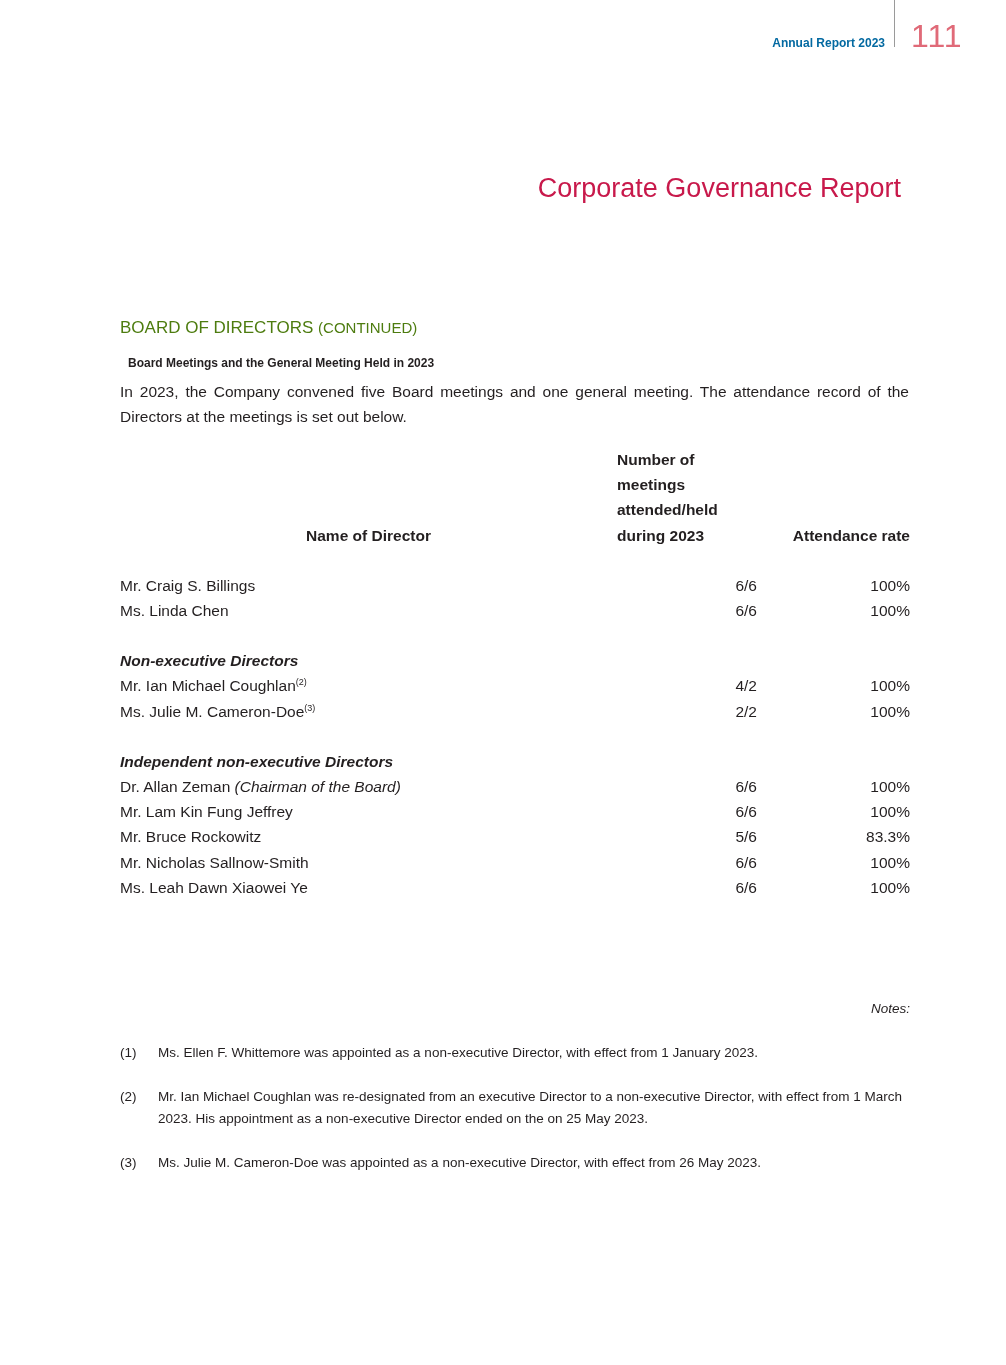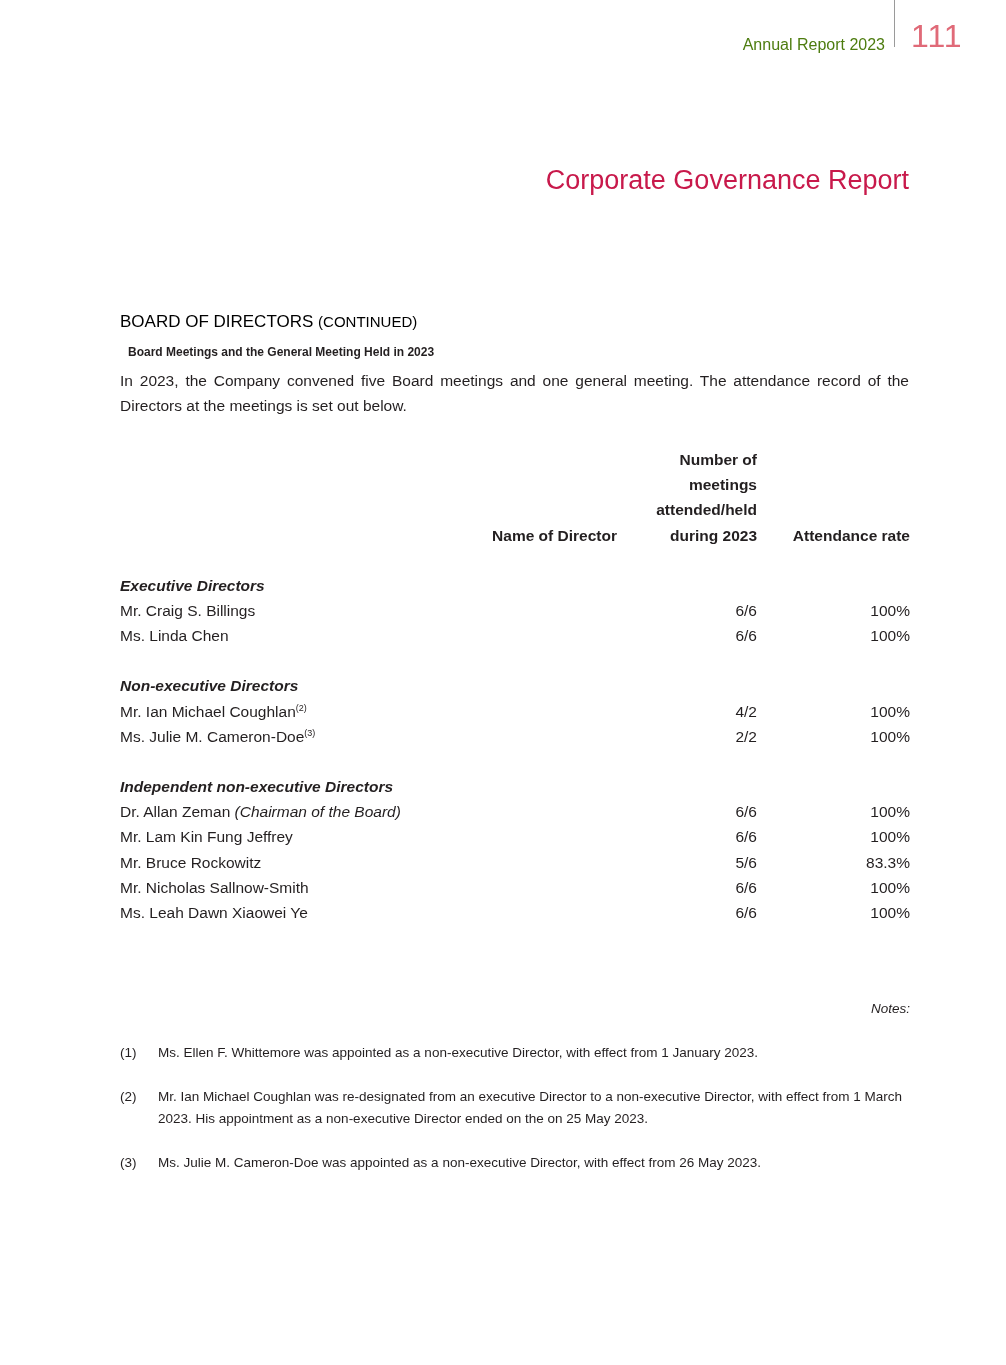--- a/index.html
+++ b/index.html
@@ -3,71 +3,71 @@
   <meta charset="utf-8">
   <style>
     html, body { margin: 0; padding: 0; background: #ffffff; }
     body {
       width: 1006px; height: 1365px; position: relative; overflow: hidden;
       font-family: "Liberation Sans", "DejaVu Sans", sans-serif;
       color: #231f20;
     }
     .hdr-label {
       position: absolute; right: 121px; top: 36px;
-      font-size: 16px; color: #4d7c0f; white-space: nowrap;
+      font-size: 12px; color: #0369a1; white-space: nowrap; font-weight: bold;
     }
     .hdr-rule {
       position: absolute; left: 894px; top: 0; width: 1px; height: 47px;
       background: #9a9a9a;
     }
     .hdr-page {
       position: absolute; left: 911px; top: 20px;
       font-size: 32px; color: #e06a78; letter-spacing: 1px; line-height: 1;
     }
     .page-title {
       position: absolute; right: 97px; top: 166px;
       font-size: 27px; color: #c8194b; white-space: nowrap; line-height: 1.1;
     }
     .content { position: absolute; left: 120px; top: 310px; width: 789px; }
-    .sec-head { font-size: 17px; color: #000000; line-height: 24px; margin: 0; }
+    .sec-head { font-size: 17px; color: #4d7c0f; line-height: 35px; margin: 0; }
     .sec-head .cont { font-size: 15px; }
     .sub-head { font-size: 12px; font-weight: bold; margin: 6px 0 0 8px; line-height: 24px; }
     .intro {
       font-size: 15.5px; line-height: 25px; margin: 4px 0 0 0;
       text-align: justify;
     }
     table.att {
       position: absolute; left: 120px; top: 447px; width: 790px;
       border-collapse: collapse; font-size: 15.5px;
     }
     table.att td, table.att th { padding: 0; line-height: 25.2px; vertical-align: bottom; }
     table.att th { font-weight: bold; }
-    th.c-name { text-align: right; }
-    th.c-num { text-align: right; width: 140px; }
+    th.c-name { text-align: center; }
+    th.c-num { text-align: left; width: 140px; }
     th.c-rate { text-align: right; width: 153px; padding-right: 10px; white-space: nowrap; }
     td.num { text-align: right; }
     td.rate { text-align: right; padding-right: 10px; }
     tr.spacer td { height: 25px; }
     tr.group td { font-weight: bold; font-style: italic; }
     sup { font-size: 9px; vertical-align: 6px; line-height: 0; }
     .role { font-style: italic; }
     .notes { position: absolute; left: 120px; top: 998px; width: 790px; font-size: 13.5px; }
     .notes-title { font-style: italic; margin: 0; line-height: 22px; text-align: right; }
     .note { display: flex; margin-top: 22px; line-height: 22px; }
     .note .n { width: 38px; flex: 0 0 38px; }
     .note .t { flex: 1; }
   </style>
 </head>
 <body>
 
 <div class="hdr-label">Annual Report 2023</div>
 <div class="hdr-rule"></div>
 <div class="hdr-page">111</div>
 
-<h1 class="page-title" style="margin:0;font-weight:normal;">Corporate Governance Report</h1>
+<h1 class="page-title" style="margin:8px;font-weight:normal;">Corporate Governance Report</h1>
 
 <div class="content">
   <h2 class="sec-head" style="font-weight:normal;">
     <span>BOARD OF DIRECTORS</span>
     <span class="cont">(CONTINUED)</span>
   </h2>
   <h3 class="sub-head">Board Meetings and the General Meeting Held in 2023</h3>
   <p class="intro">In 2023, the Company convened five Board meetings and one general meeting. The attendance record of the Directors at the meetings is set out below.</p>
 </div>
 
@@ -80,23 +80,20 @@
         <div>meetings</div>
         <div>attended/held</div>
         <div>during 2023</div>
       </th>
       <th class="c-rate">Attendance rate</th>
     </tr>
   </thead>
   <tbody id="att-body">
       <tr class="spacer">
         <td colspan="3"></td>
-      </tr>
-      <tr class="group">
-        <td colspan="3">Executive Directors</td>
       </tr>
       <tr>
         <td><span>Mr. Craig S. Billings</span></td>
         <td class="num">6/6</td>
         <td class="rate">100%</td>
       </tr>
       <tr>
         <td><span>Ms. Linda Chen</span></td>
         <td class="num">6/6</td>
         <td class="rate">100%</td>

